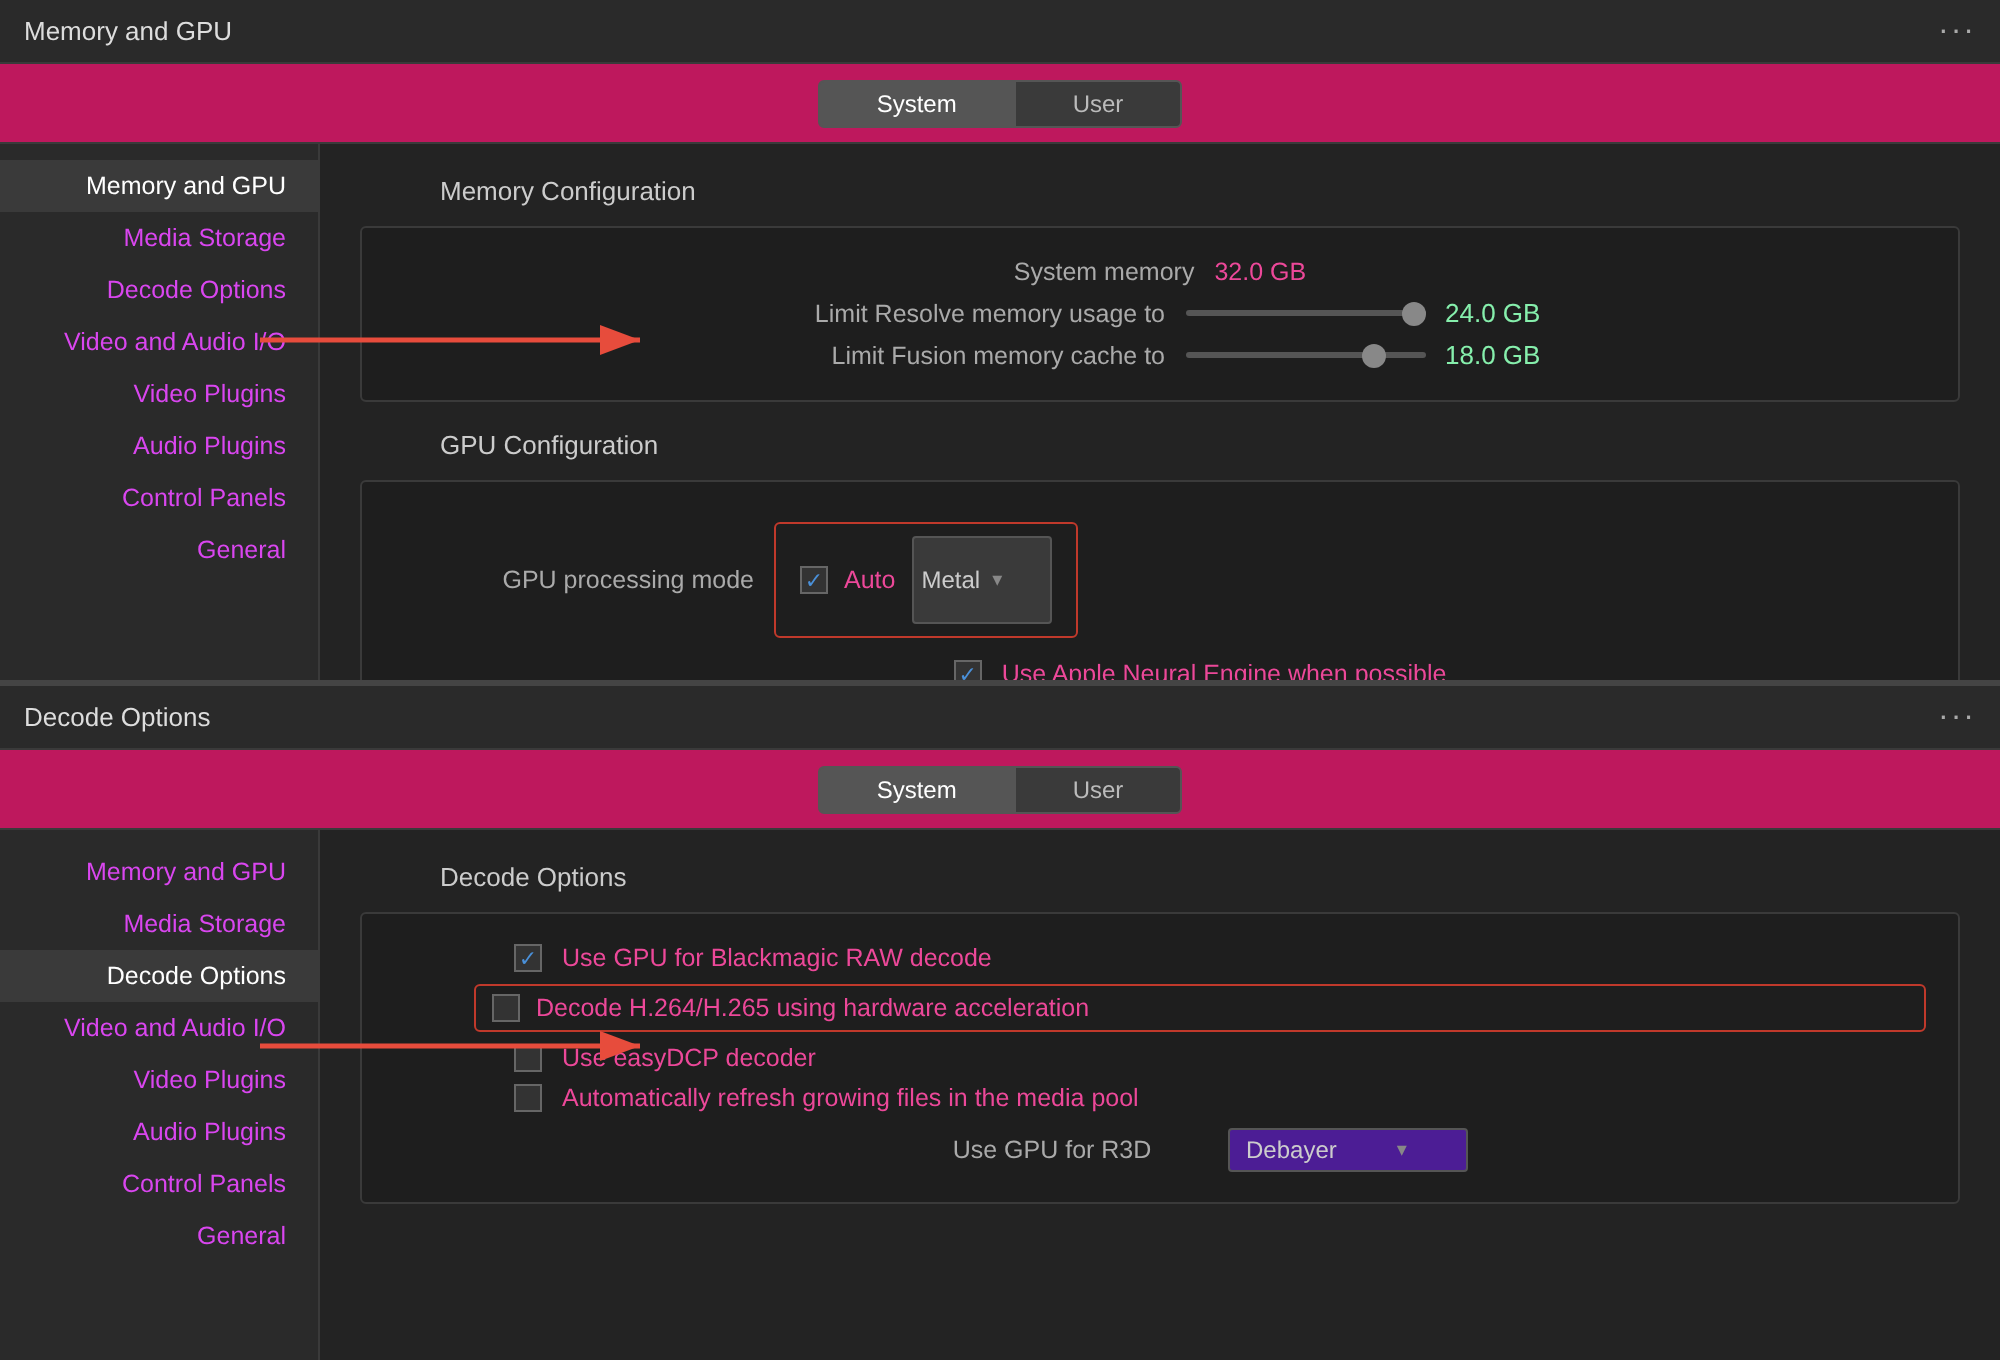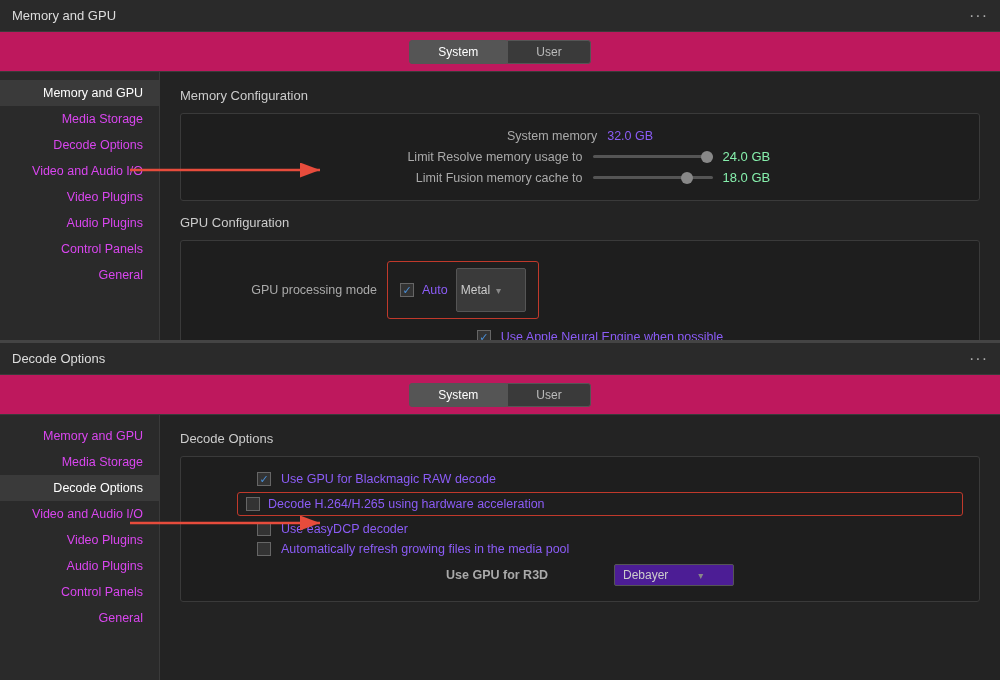--- a/index.html
+++ b/index.html
@@ -84,38 +84,39 @@
       padding: 16px 20px;
       background: #232323;
       overflow-y: auto;
     }
 
     .section-title {
       color: #ccc;
       font-size: 13px;
       font-weight: 500;
       margin-bottom: 10px;
+      margin-left: 40px;
     }
 
     .settings-box {
       background: #1e1e1e;
       border: 1px solid #3a3a3a;
       border-radius: 3px;
       padding: 12px 16px;
       margin-bottom: 14px;
     }
 
     .setting-label {
       color: #aaa;
       font-size: 12.5px;
       text-align: right;
     }
 
     .setting-value {
-      color: #8b5cf6;
+      color: #ec4899;
       font-size: 12.5px;
     }
 
     .slider-track {
       width: 120px;
       height: 3px;
       background: #555;
       border-radius: 2px;
       position: relative;
     }
@@ -413,21 +414,21 @@
           <div class="checkbox-custom unchecked"></div>
           <span class="setting-value">Use easyDCP decoder</span>
         </div>
 
         <div class="memory-row" style="padding: 3px 0 3px 60px;">
           <div class="checkbox-custom unchecked"></div>
           <span class="setting-value">Automatically refresh growing files in the media pool</span>
         </div>
 
         <div class="gpu-r3d-row" style="padding-left: 60px; padding: 5px 0 3px 20px; justify-content: center; max-width: 420px; margin: 0 auto;">
-          <span class="memory-label" style="min-width: 160px; text-align: left; font-weight: bold;">Use GPU for R3D</span>
+          <span class="memory-label" style="min-width: 160px; text-align: center;">Use GPU for R3D</span>
           <div class="dropdown-select">
             <span>Debayer</span>
             <span class="chevron-down">▾</span>
           </div>
         </div>
       </div>
     </div>
   </div>
 
   <svg class="red-arrow-bottom" width="220" height="50" viewBox="0 0 220 50">

